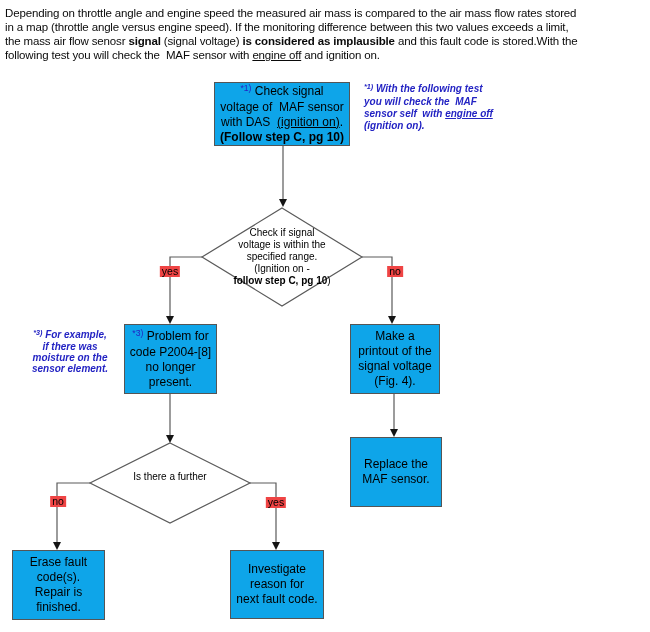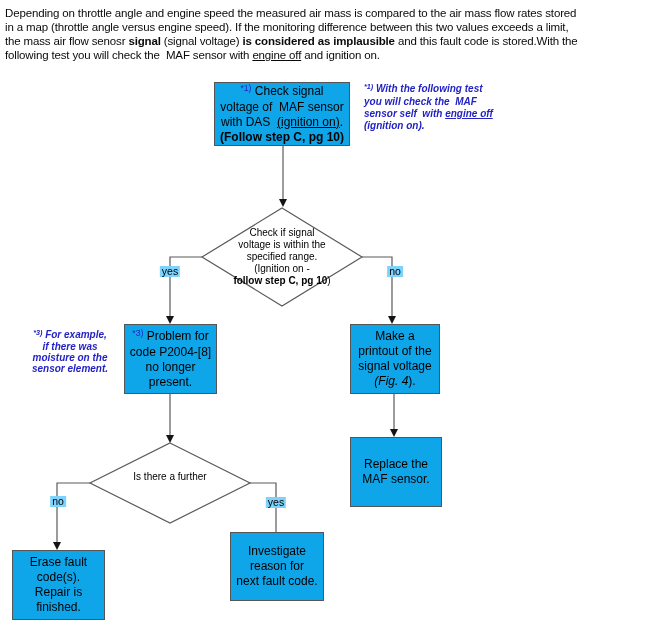--- a/index.html
+++ b/index.html
@@ -17,52 +17,52 @@
   .node {
     position:absolute; border:1px solid #555; background:#0ea5e9;
     display:flex; flex-direction:column; align-items:center; justify-content:center;
     text-align:center; font-size:12px; line-height:15px; z-index:3;
   }
   #box1 { left:214px; top:82px;  width:134px; height:62px; line-height:15px; }
   #box2 { left:124px; top:324px; width:91px;  height:68px; }
   #box3 { left:350px; top:324px; width:88px;  height:68px; }
   #box4 { left:350px; top:437px; width:90px;  height:68px; }
   #box5 { left:12px;  top:550px; width:91px;  height:68px; }
-  #box6 { left:230px; top:532px; width:92px;  height:67px; }
+  #box6 { left:230px; top:550px; width:92px;  height:67px; }
 
   .note {
     position:absolute; color:#2323c3; font-style:italic; font-weight:bold;
     font-size:10px; line-height:12px; z-index:3;
   }
   #note1 { left:364px; top:83px; text-align:left; }
   #note3 { left:24px;  top:329px; width:92px; text-align:center; line-height:11px; }
   #note3 .line { text-align:center; }
 
   .dtext {
     position:absolute; text-align:center; font-size:10px; line-height:12px; z-index:3;
   }
   #d1text { left:202px; top:227px; width:160px;text-align:center; }
   #d2text { left:100px; top:471px; width:140px; }
 
   .branch-label {
-    position:absolute; transform:translateX(-50%); background:#7dd3fc;
+    position:absolute; transform:translateX(-50%); background:#ef4444;
     font-size:10.5px; line-height:11px; padding:0 2px; z-index:4;
   }
   #yes1 { left:170px; top:266px; }
   #no1  { left:395px; top:266px; }
   #no2  { left:58px;  top:496px; }
   #yes2 { left:276px; top:497px; }
 
   svg.layer { position:absolute; left:0; top:0; z-index:1; }
   svg .conn { stroke:#5a5a5a; stroke-width:1.2; fill:none; }
   svg .head { fill:#141414; stroke:none; }
   svg .dia  { fill:#ffffff; stroke:#5a5a5a; stroke-width:1.2; }
 
   .b { font-weight:bold; }
-  .i { font-style:italic; }
+  .i { }
   .u { text-decoration:underline; }
   .sup { font-size:0.72em; position:relative; top:-3.5px; }
   .blue { color:#2323c3; }
 </style>
 </head>
 <body>
 
 <div class="page">
 
   <div class="intro rich">

